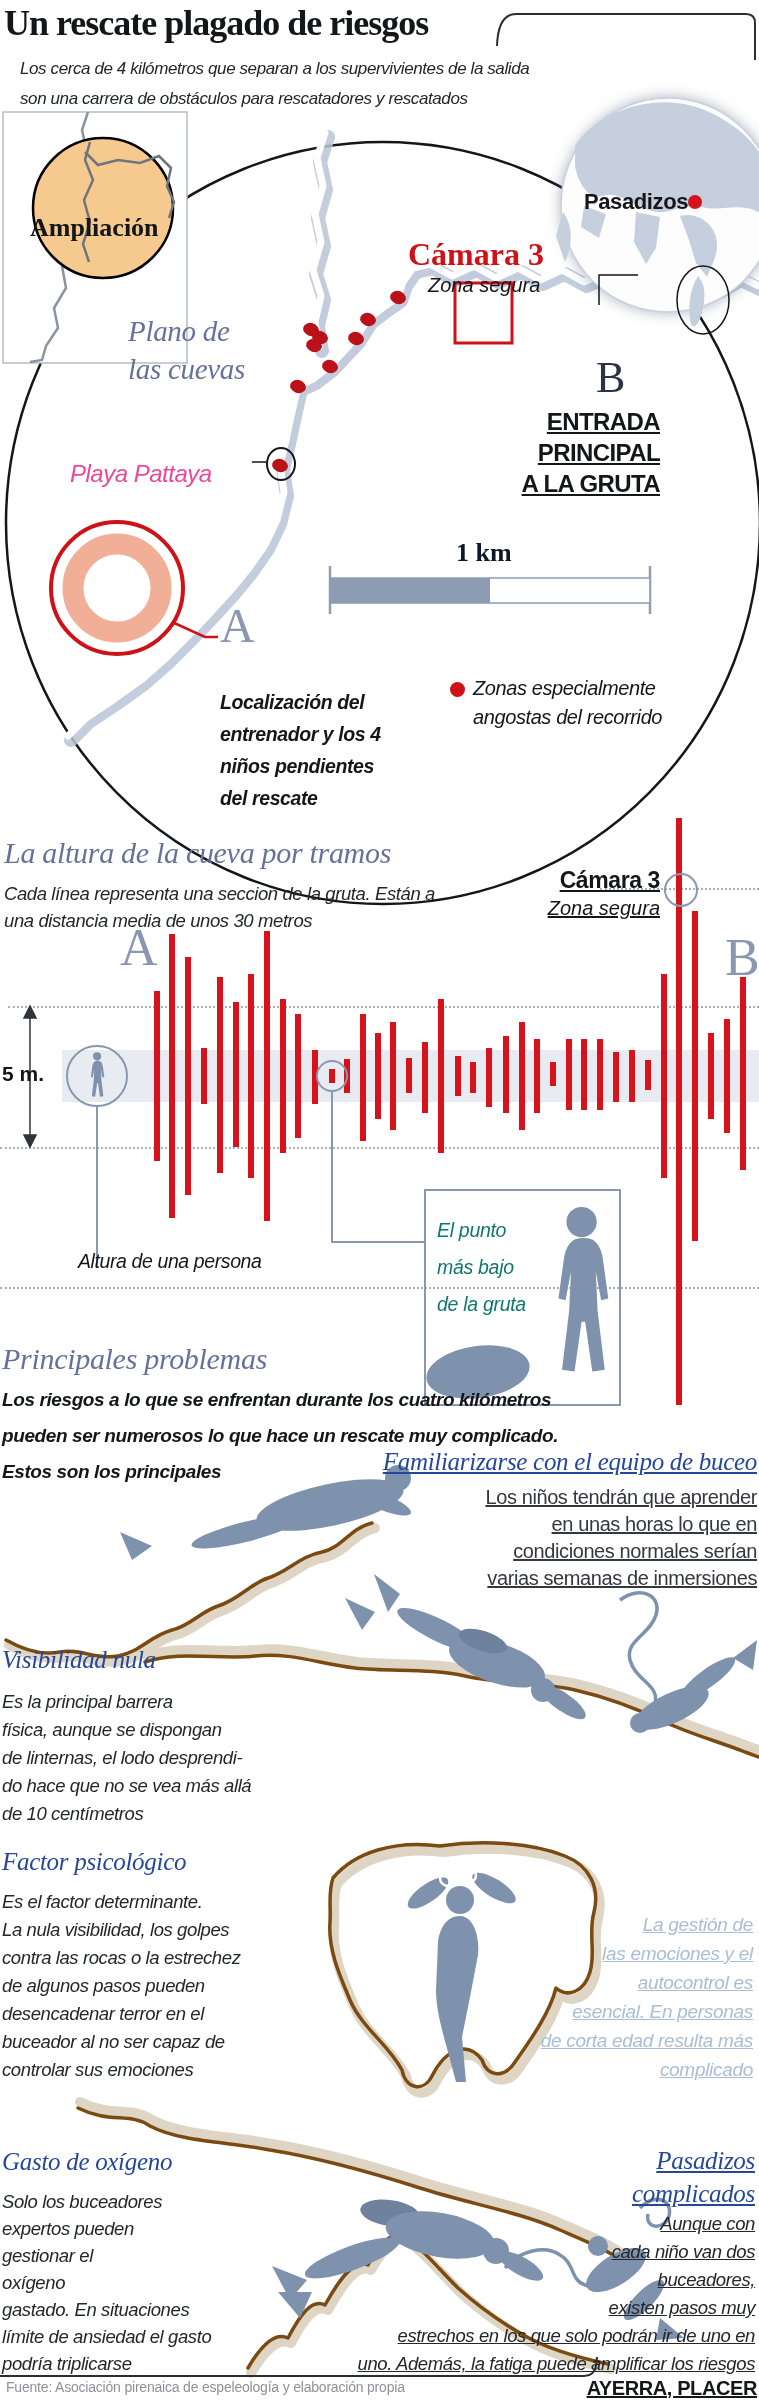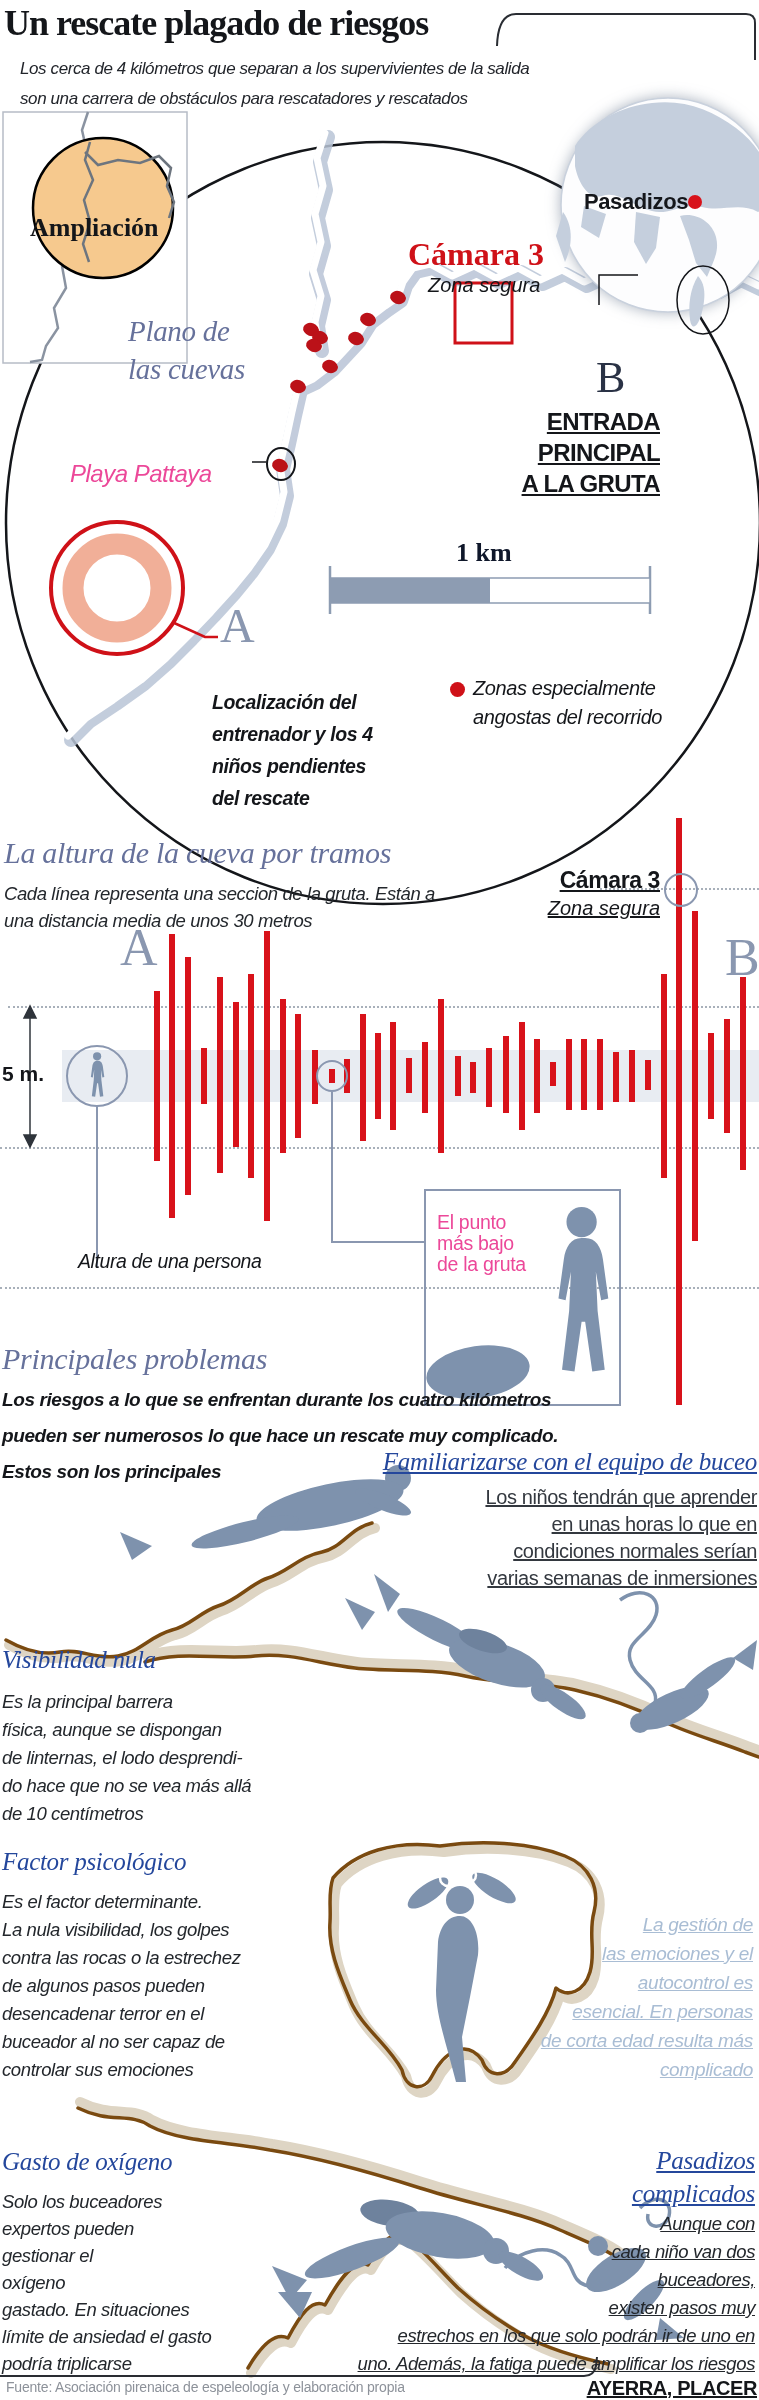--- a/index.html
+++ b/index.html
@@ -18,21 +18,21 @@
   .intro{font-size:19px;font-weight:bold;font-style:italic;line-height:36px;letter-spacing:-.4px;}
   .rt{text-align:right;text-decoration:underline;}
   .band{background:#e8ecf2;}
   .dot-line{border-top:2px dotted #a8b0ba;height:0;}
   .bar{position:absolute;background:#d8121a;}
   .mapdot{position:absolute;width:16px;height:13px;border-radius:50%;
           background:#bb1118;transform:rotate(18deg);}
   .legdot{width:15px;height:15px;border-radius:50%;background:#cf1118;}
   .bigAB{font-size:48px;color:#8a97b0;}
   .aside{font-size:19px;font-style:italic;line-height:29px;color:#a9bdd4;letter-spacing:-.3px;}
-  .boxTxt{font-size:19.5px;line-height:21px;color:#ec4899;letter-spacing:-.3px;}
+  .boxTxt{font-size:19.5px;font-style:italic;line-height:37px;color:#0f766e;letter-spacing:-.3px;}
   svg .sil{fill:#7e92ad;}
   svg .silD{fill:#6e829d;}
   svg .cave-brown{stroke:#7a4a10;stroke-width:3.5;fill:none;stroke-linecap:round;stroke-linejoin:round;}
   svg .cave-tan{stroke:#ded5c4;stroke-width:10;fill:none;stroke-linecap:round;stroke-linejoin:round;}
   svg .lead{stroke:#8a97b0;stroke-width:2;fill:none;}
 </style>
 </head>
 <body>
 
 <div id="page">
@@ -261,21 +261,21 @@
     <div class="abs" style="left:584px;top:189px;font-size:22px;font-weight:bold;letter-spacing:-.4px;">Pasadizos</div>
     <div class="abs ser" style="left:408px;top:236px;font-size:32px;font-weight:bold;color:#cf1118;">Cámara 3</div>
     <div class="abs" style="left:428px;top:274px;font-size:20px;font-style:italic;">Zona segura</div>
     <div class="abs ser" style="left:596px;top:352px;font-size:44px;color:#2a3245;">B</div>
     <div class="abs rt lines" style="right:99px;top:406px;font-size:24px;font-weight:bold;line-height:31px;letter-spacing:-.6px;">ENTRADA
 PRINCIPAL
 A LA GRUTA</div>
     <div class="abs" style="left:70px;top:460px;font-size:24px;font-style:italic;letter-spacing:-.5px;color:#ec4899;">Playa Pattaya</div>
     <div class="abs ser" style="left:456px;top:538px;font-size:26px;font-weight:bold;color:#0f172a;">1 km</div>
     <div class="abs ser bigAB" style="left:220px;top:598px;">A</div>
-    <div class="abs boldIt lines" style="left:212px;top:686px;">Localización del
+    <div class="abs boldIt lines" style="left:220px;top:686px;">Localización del
 entrenador y los 4
 niños pendientes
 del rescate</div>
     <div class="abs legdot" style="left:450px;top:682px;"></div>
     <div class="abs lines" style="left:473px;top:674px;font-size:20px;font-style:italic;line-height:29px;letter-spacing:-.4px;">Zonas especialmente
 angostas del recorrido</div>
 
     <div class="abs ser secTitle" style="left:4px;top:836px;">La altura de la cueva por tramos</div>
     <div class="abs body lines" style="left:4px;top:880px;line-height:27px;">Cada línea representa una seccion de la gruta. Están a
 una distancia media de unos 30 metros</div>

